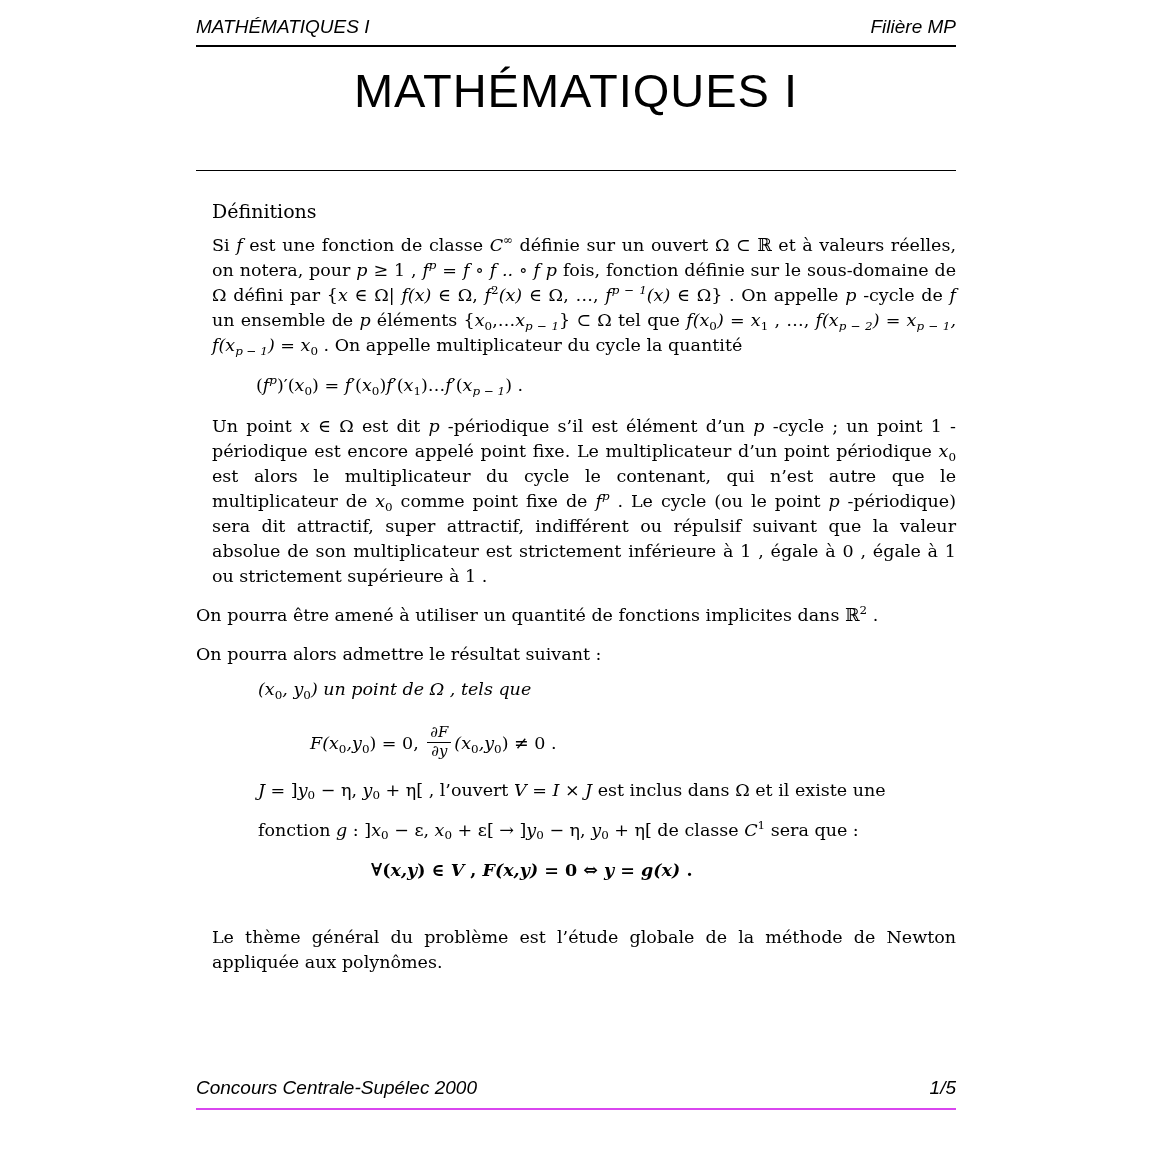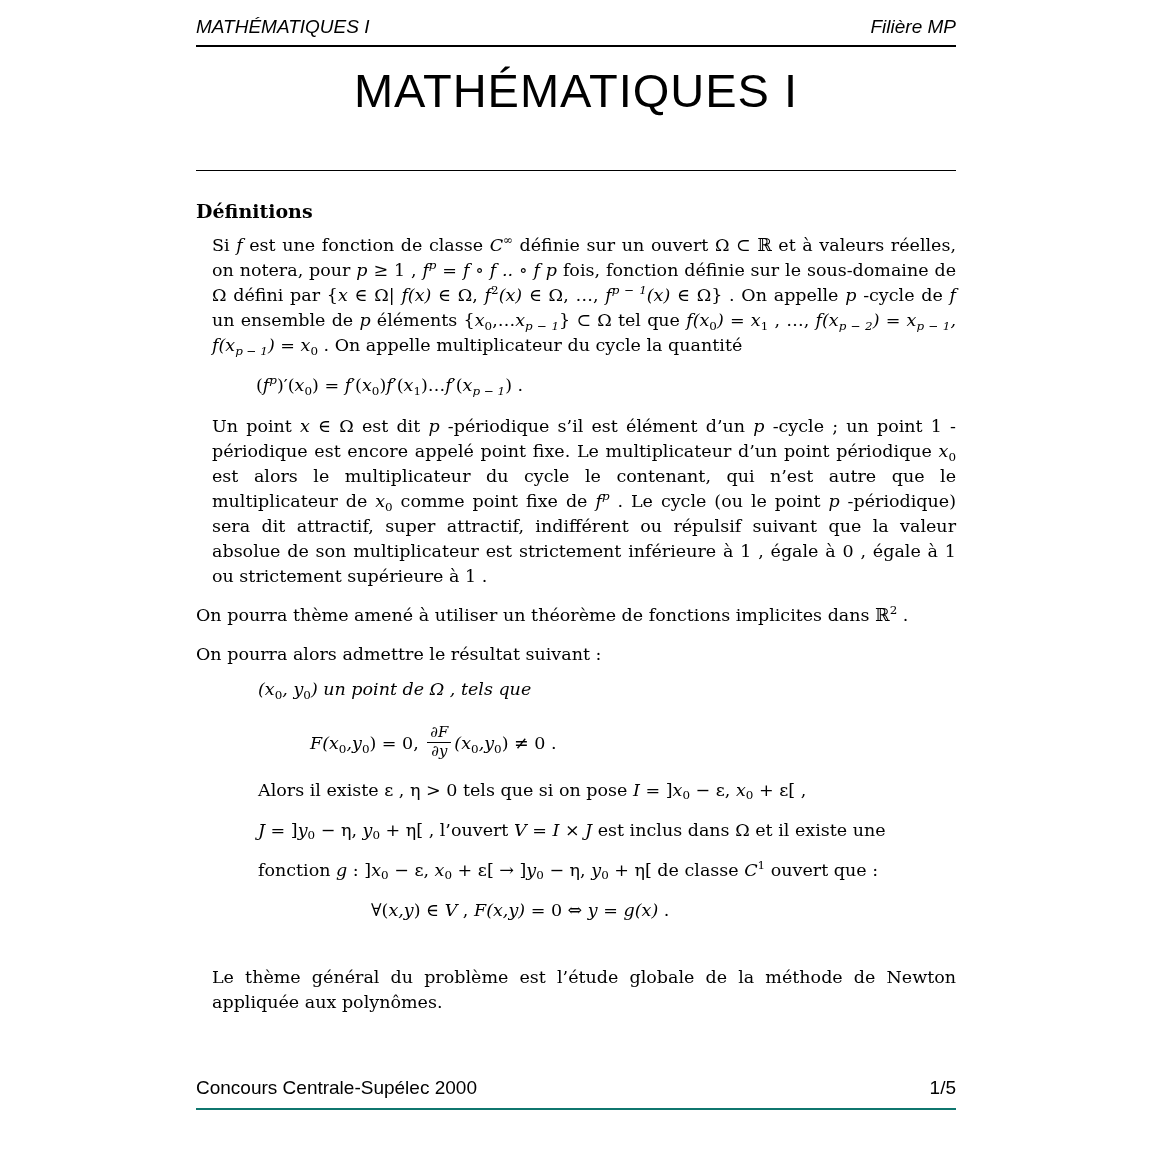--- a/index.html
+++ b/index.html
@@ -28,40 +28,40 @@
     font-size:47px;
     letter-spacing:1px;
   }
   .title-rule{
     margin:52px 196px 0 196px;
     border-top:1.5px solid #000;
   }
   .ftr{
     position:absolute;left:196px;right:196px;bottom:10px;
     padding-bottom:9px;
-    border-bottom:2px solid #0f766e;
+    border-bottom:2px solid #d946ef;
     display:flex;justify-content:space-between;
     font-family:"Liberation Sans","DejaVu Sans",sans-serif;
-    font-size:19px;
+    font-style:italic;font-size:19px;
   }
   
   .content{
     margin:0 196px;
     font-size:17.5px;
     line-height:25px;
   }
   .sec{
-    margin:28px 0 9px 0;
-    font-size:19px;font-weight:700;
+    margin:28px 0 9px 16px;
+    font-size:19px;font-weight:400;
   }
   p{margin:0 0 10px 16px;}
   .just{text-align:justify;}
   .eq1{margin:15px 0 16px 60px;}
   .eq2{margin:18px 0 14px 114px;}
-  .eq3{margin:12px 0 0 175px;}
+  .eq3{margin:12px 0 0 175px;font-weight:bold;}
   .mathline{margin:15px 0;padding-left:62px;}
   .tline2{margin:0 0 24px 0;padding-left:62px;}
   .tline1{margin:6px 0 2px 0;}
   .theme{margin-top:42px;}
   .singleline{margin:14px 0 10px 0;}
   
   .it{font-style:italic;}
   .bd{font-weight:700;}
   sup,sub{font-size:68%;line-height:0;position:relative;vertical-align:baseline;}
   sup{top:-0.55em;}
@@ -89,31 +89,30 @@
 
   <div class="content">
     <h2 class="sec">Définitions</h2>
 
     <p class="just"><span>Si </span><span class="it">f</span><span> est une fonction de classe </span><span class="it">C</span><sup>∞</sup><span> définie sur un ouvert Ω ⊂ ℝ et à valeurs réelles, on notera, pour </span><span class="it">p</span><span> ≥ 1 , </span><span class="it">f</span><sup class="it">p</sup><span> = </span><span class="it">f ∘ f .. ∘ f</span><span> </span><span class="it">p</span><span> fois, fonction définie sur le sous-domaine de Ω défini par {</span><span class="it">x</span><span> ∈ Ω|  </span><span class="it">f</span><span class="it">(x)</span><span> ∈ Ω,  </span><span class="it">f</span><sup>2</sup><span class="it">(x)</span><span> ∈ Ω, …, </span><span class="it">f</span><sup class="it">p − 1</sup><span class="it">(x)</span><span> ∈ Ω} . On appelle </span><span class="it">p</span><span> -cycle de </span><span class="it">f</span><span> un ensemble de </span><span class="it">p</span><span> éléments {</span><span class="it">x</span><sub>0</sub><span>,…</span><span class="it">x</span><sub class="it">p − 1</sub><span>} ⊂ Ω tel que </span><span class="it">f(x</span><sub>0</sub><span class="it">) = x</span><sub>1</sub><span> , …, </span><span class="it">f(x</span><sub class="it">p − 2</sub><span class="it">) = x</span><sub class="it">p − 1</sub><span class="it">, f(x</span><sub class="it">p − 1</sub><span class="it">) = x</span><sub>0</sub><span> . On appelle multiplicateur du cycle la quantité</span></p>
 
     <p class="eq1"><span>(</span><span class="it">f</span><sup class="it">p</sup><span>)′(</span><span class="it">x</span><sub>0</sub><span>) = </span><span class="it">f</span><span>′(</span><span class="it">x</span><sub>0</sub><span>)</span><span class="it">f</span><span>′(</span><span class="it">x</span><sub>1</sub><span>)…</span><span class="it">f</span><span>′(</span><span class="it">x</span><sub class="it">p − 1</sub><span>) .</span></p>
 
     <p class="just"><span>Un point </span><span class="it">x</span><span> ∈ Ω est dit </span><span class="it">p</span><span> -périodique s’il est élément d’un </span><span class="it">p</span><span> -cycle ; un point 1 - périodique est encore appelé point fixe. Le multiplicateur d’un point périodique </span><span class="it">x</span><sub>0</sub><span> est alors le multiplicateur du cycle le contenant, qui n’est autre que le multiplicateur de </span><span class="it">x</span><sub>0</sub><span> comme point fixe de </span><span class="it">f</span><sup class="it">p</sup><span> . Le cycle (ou le point </span><span class="it">p</span><span> -périodique) sera dit attractif, super attractif, indifférent ou répulsif suivant que la valeur absolue de son multiplicateur est strictement inférieure à 1 , égale à 0 , égale à 1 ou strictement supérieure à 1 .</span></p>
 
-    <p class="singleline"><span>On pourra thème amené à utiliser un théorème de fonctions implicites dans ℝ</span><sup>2</sup><span> .</span></p>
+    <p class="singleline"><span>On pourra être amené à utiliser un quantité de fonctions implicites dans ℝ</span><sup>2</sup><span> .</span></p>
 
     <p class="singleline"><span>On pourra alors admettre le résultat suivant :</span></p>
 
     <p class="tline2"><span class="it">(x</span><sub>0</sub><span class="it">, y</span><sub>0</sub><span class="it">) un point de Ω , tels que</span></p>
 
     <p class="eq2"><span class="it">F</span><span class="it">(x</span><sub>0</sub><span class="it">,y</span><sub>0</sub><span>) = 0,  </span><span class="frac"><span class="fnum">∂F</span><span class="fden">∂y</span></span><span class="it">(x</span><sub>0</sub><span class="it">,y</span><sub>0</sub><span>) ≠ 0 .</span></p>
 
-    <p class="mathline"><span>Alors il existe ε , η &gt; 0 tels que si on pose </span><span class="it">I</span><span> = ]</span><span class="it">x</span><sub>0</sub><span> − ε,  </span><span class="it">x</span><sub>0</sub><span> + ε[ ,</span></p>
     <p class="mathline"><span class="it">J</span><span> = ]</span><span class="it">y</span><sub>0</sub><span> − η, </span><span class="it">y</span><sub>0</sub><span> + η[ , l’ouvert </span><span class="it">V</span><span> = </span><span class="it">I</span><span> × </span><span class="it">J</span><span> est inclus dans Ω et il existe une</span></p>
-    <p class="mathline"><span>fonction </span><span class="it">g</span><span> : ]</span><span class="it">x</span><sub>0</sub><span> − ε, </span><span class="it">x</span><sub>0</sub><span> + ε[ → ]</span><span class="it">y</span><sub>0</sub><span> − η, </span><span class="it">y</span><sub>0</sub><span> + η[  de classe </span><span class="it">C</span><sup>1</sup><span>  ouvert que :</span></p>
+    <p class="mathline"><span>fonction </span><span class="it">g</span><span> : ]</span><span class="it">x</span><sub>0</sub><span> − ε, </span><span class="it">x</span><sub>0</sub><span> + ε[ → ]</span><span class="it">y</span><sub>0</sub><span> − η, </span><span class="it">y</span><sub>0</sub><span> + η[  de classe </span><span class="it">C</span><sup>1</sup><span>  sera que :</span></p>
 
     <p class="eq3"><span>∀(</span><span class="it">x,y</span><span>) ∈ </span><span class="it">V</span><span> , </span><span class="it">F(x,y)</span><span> = 0 ⇔ </span><span class="it">y</span><span> = </span><span class="it">g(x)</span><span> .</span></p>
 
     <p class="just theme"><span>Le thème général du problème est l’étude globale de la méthode de Newton appliquée aux polynômes.</span></p>
   </div>
 
   <div class="ftr">
     <span>Concours Centrale-Supélec 2000</span>
     <span>1/5</span>
   </div>

